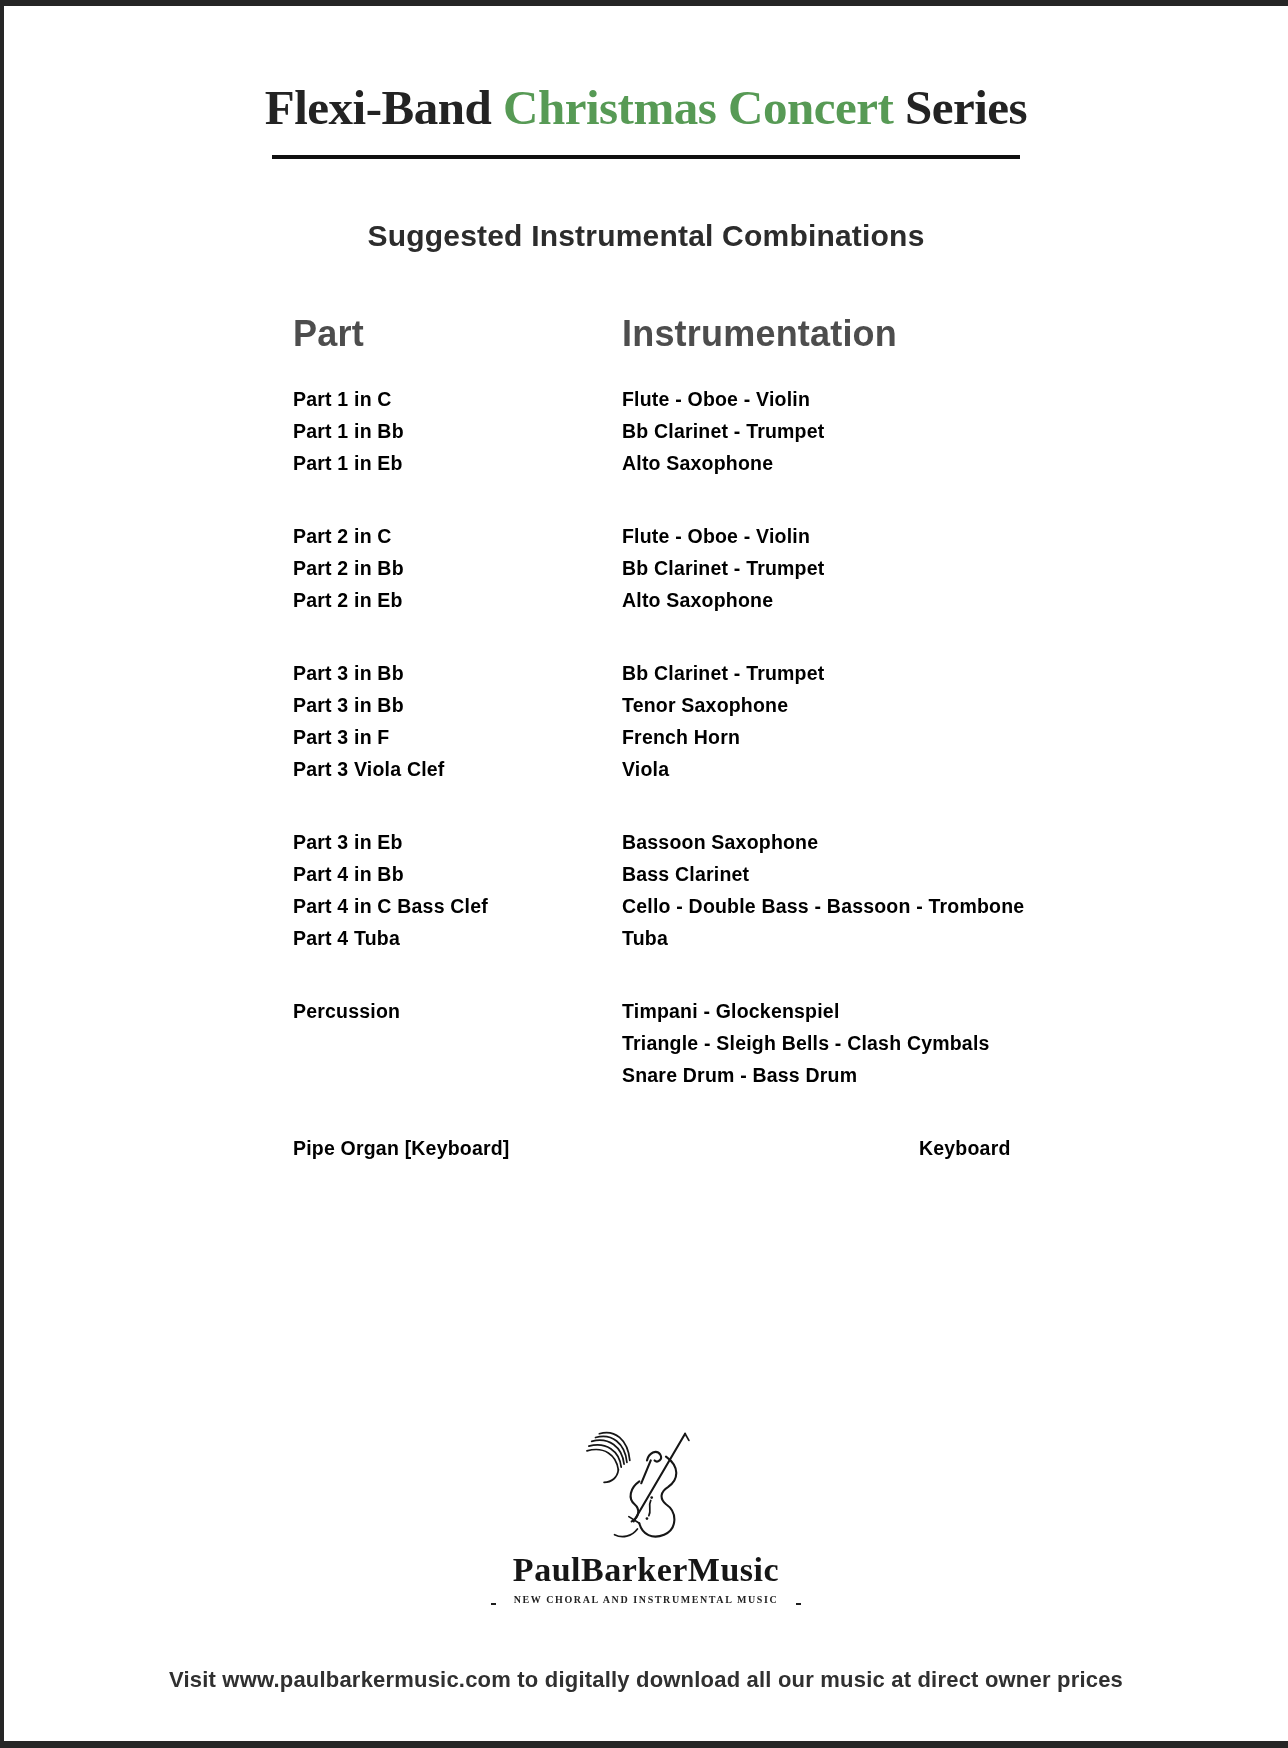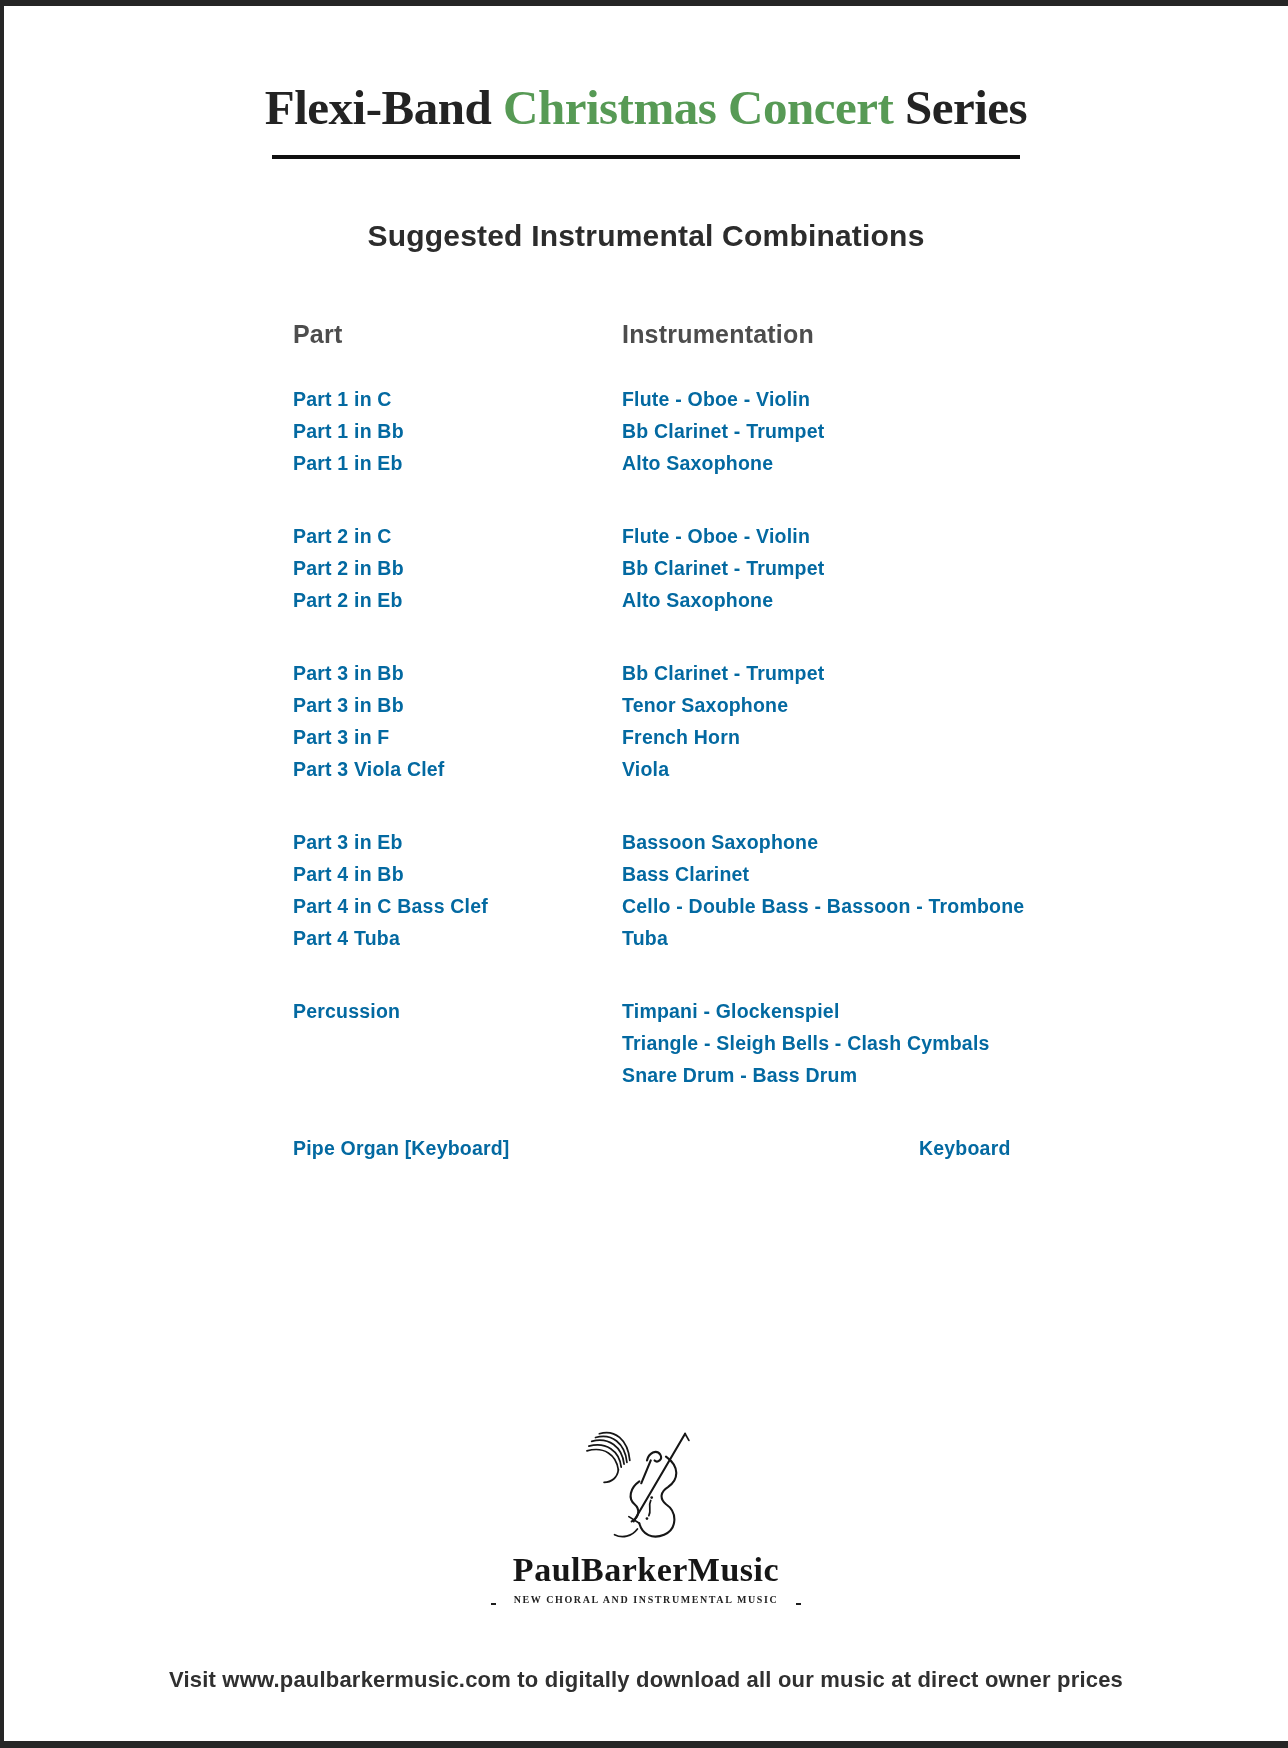--- a/index.html
+++ b/index.html
@@ -44,36 +44,36 @@
     letter-spacing: 0.2px;
   }
   
   .table-wrap {
     margin-top: 62px;
     margin-left: 289px;
     margin-right: 40px;
   }
   .table-header {
     display: flex;
-    font-size: 25px;
+    font-size: 36px;
     font-weight: bold;
     color: #4d4d4d;
     line-height: 38px;
     letter-spacing: 0.2px;
   }
   .col-part { width: 329px; flex-shrink: 0; }
   .col-inst { flex: 1; }
   .groups { margin-top: 30px; }
   .group { margin-bottom: 41px; }
   .group:last-child { margin-bottom: 0; }
   .row { display: flex; align-items: flex-start; }
   .cell {
     font-size: 19.5px;
     font-weight: bold;
-    color: #0369a1;
+    color: #000000;
     line-height: 32px;
     letter-spacing: 0.2px;
   }
   .inst-line { line-height: 32px; }
   
   .logo-block {
     margin-top: 264px;
     text-align: center;
   }
   .logo-icon { display: block; margin: 0 auto; }

